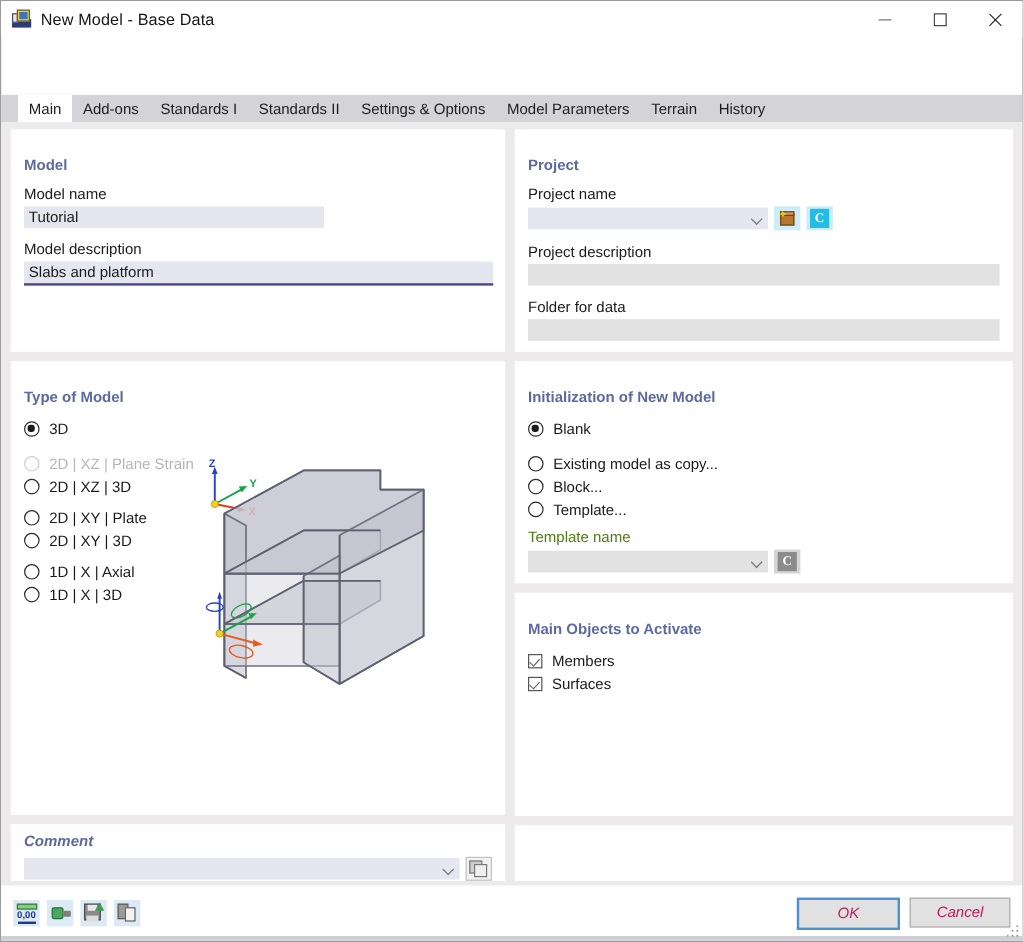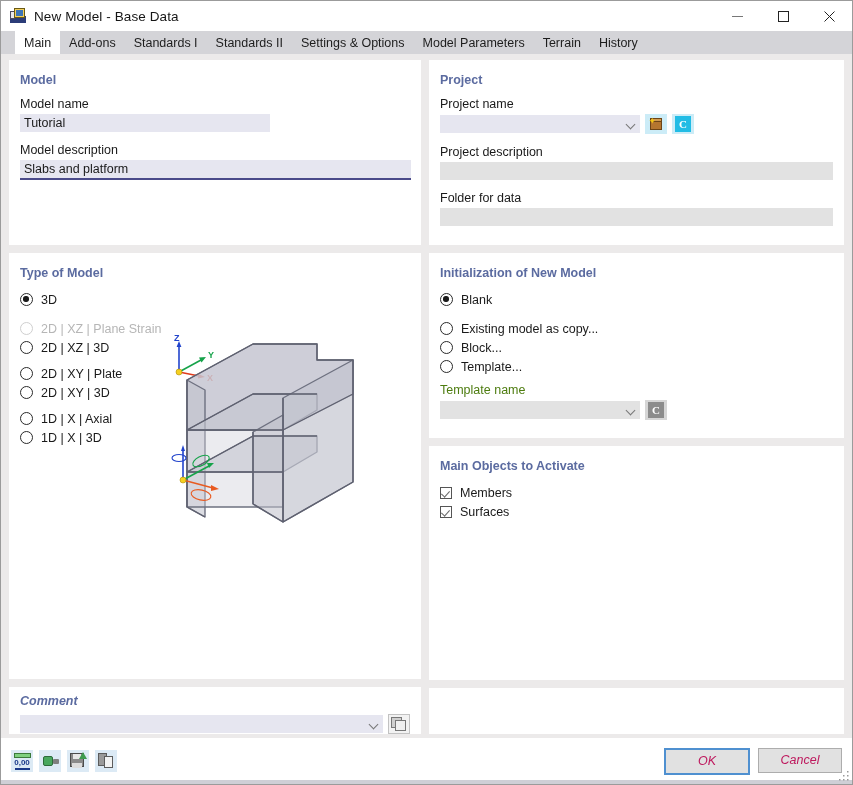--- a/index.html
+++ b/index.html
@@ -77,20 +77,21 @@
   .wc svg { display: block; }
 
   
   .tabstrip {
     height: 23px; flex: 0 0 23px;
     background: #d4d4d8;
     display: flex; align-items: flex-end;
     padding-left: 14px;
     box-sizing: border-box;
     position: relative;
+    margin-top: 48px;
   }
   .tab {
     height: 23px;
     padding: 0 9px;
     display: flex; align-items: center;
     font-size: 12.5px;
     color: #1d1d1d;
     background: transparent;
     cursor: default;
     white-space: nowrap;
@@ -116,21 +117,21 @@
     min-height: 0;
   }
   .col { display: flex; flex-direction: column; gap: 8px; }
   .col-left  { width: 412px; flex: 0 0 412px; }
   .col-right { flex: 1 1 auto; }
 
   .panel {
     background: #ffffff;
     border: 1px solid #ffffff;
     box-sizing: border-box;
-    padding: 12px 10px 10px 10px;
+    padding: 22px 10px 10px 10px;
     position: relative;
   }
   .panel-title {
     color: #5b6ba0;
     font-weight: bold;
     font-size: 12.5px;
     margin-bottom: 10px;
   }
   .field-label {
     font-size: 12.5px; color: #1a1a1a;

